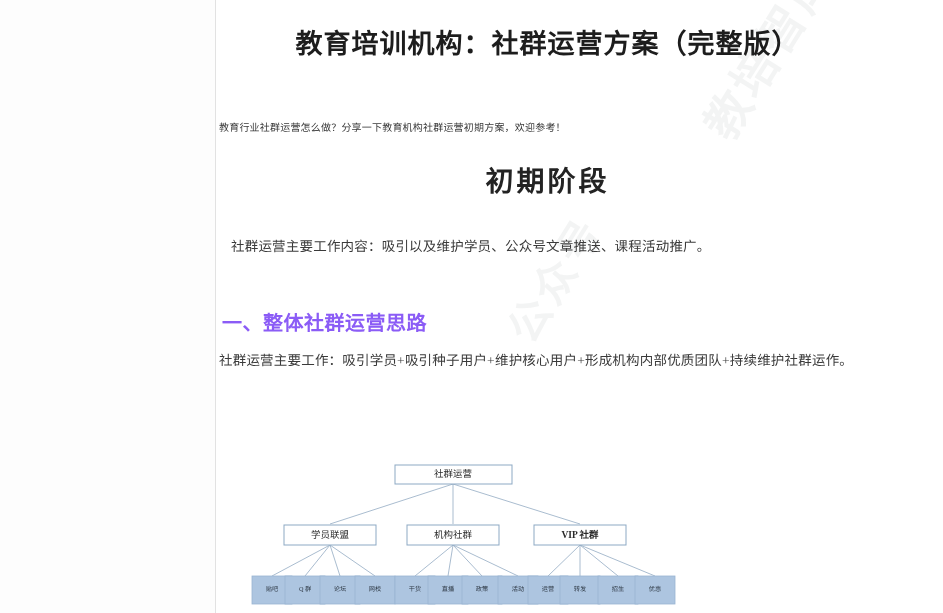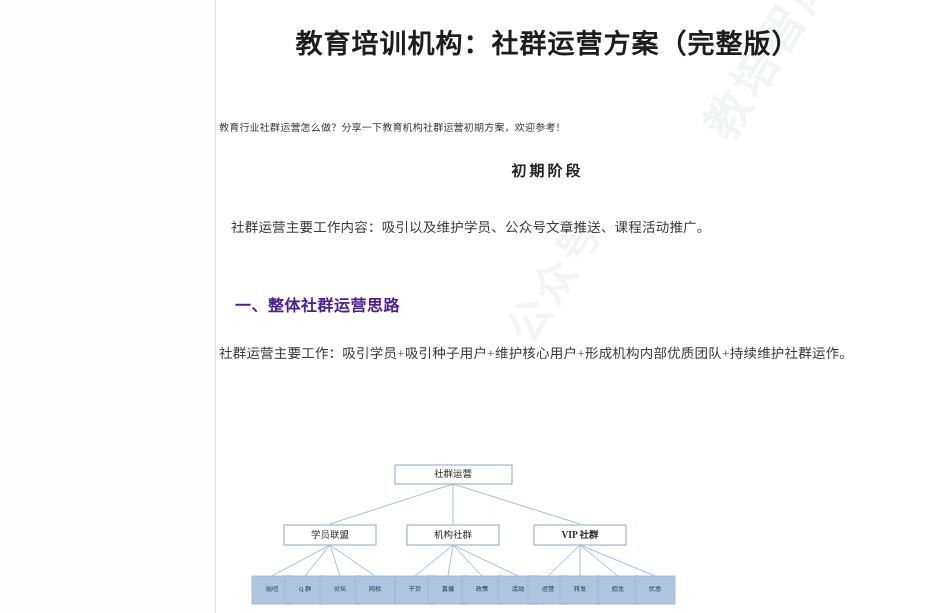--- a/index.html
+++ b/index.html
@@ -97,43 +97,43 @@
     font-size: 10px;
     line-height: 1.9;
     color: #3a3a3a;
     letter-spacing: 0.2px;
   }
 
   .section-heading {
     margin: 0;
     padding: 22px 0 0 0;
     text-align: center;
-    font-size: 15px;
+    font-size: 28px;
     font-weight: 700;
     letter-spacing: 3px;
     color: #232323;
   }
 
   .body-block {
     margin: 0;
     padding: 22px 4px 0 4px;
     font-size: 13.5px;
     line-height: 2.05;
     color: #3a3a3a;
     letter-spacing: 0.2px;
     text-align: justify;
   }
   .body-block p { margin: 12px; font-family: Liberation Serif, serif; }
 
   .num-heading {
-    margin: 16px;
+    margin: 3px;
     padding: 34px 4px 0 4px;
-    font-size: 16px;
-    font-weight: 700;
-    color: #4c1d95;
+    font-size: 20px;
+    font-weight: 700;
+    color: #8b5cf6;
     letter-spacing: 0.5px;
   }
 
   .para-tight {
     margin: 0;
     padding: 8px 4px 0 4px;
     font-size: 13.5px;
     line-height: 2.0;
     color: #3a3a3a;
     letter-spacing: 0.2px;

